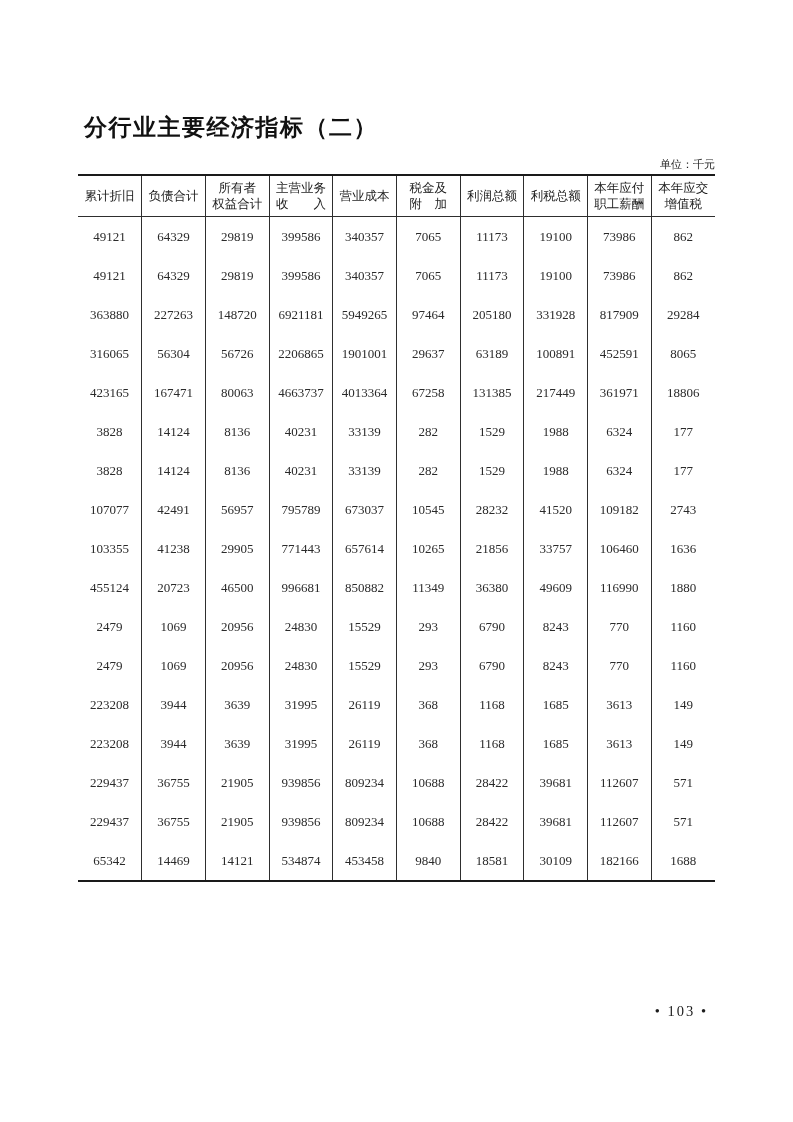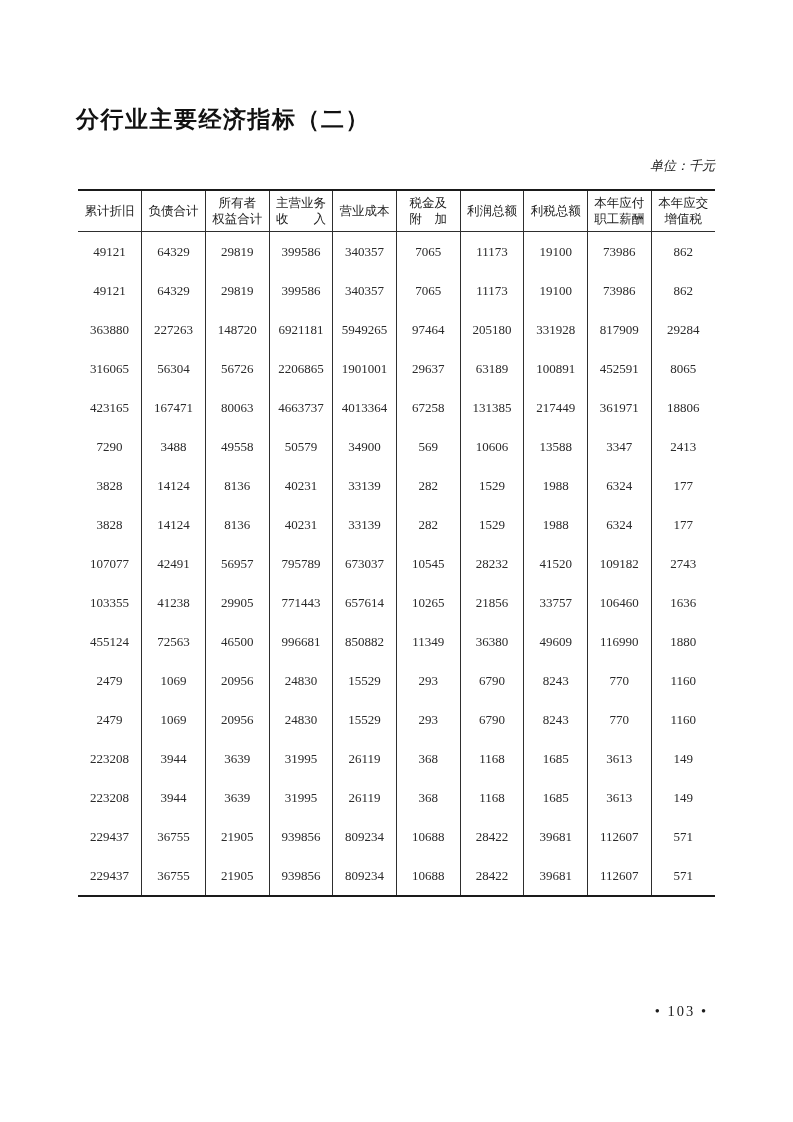--- a/index.html
+++ b/index.html
@@ -13,40 +13,39 @@
     height: 1122px;
     background: #ffffff;
     font-family: "Liberation Serif", "DejaVu Serif", serif;
     color: #1c1c1c;
     overflow: hidden;
   }
   .title {
     position: absolute;
     top: 104px;
     left: 76px;
-    margin: 0;
+    margin: 8px;
     font-size: 23px;
     font-weight: bold;
     letter-spacing: 1.5px;
     color: #111111;
     font-family: "Liberation Serif", "DejaVu Serif", serif;
   }
   .unit {
     position: absolute;
     top: 157px;
     left: 78px;
     width: 637px;
     text-align: right;
-    font-size: 13px;
+    font-size: 11px;
     color: #1c1c1c;
-    font-style: italic;
   }
   table.stat-table {
     position: absolute;
-    top: 189px;
+    top: 174px;
     left: 78px;
     width: 637px;
     border-collapse: collapse;
     table-layout: fixed;
     border-top: 2.5px solid #1a1a1a;
     border-bottom: 2.5px solid #1a1a1a;
   }
   table.stat-table th,
   table.stat-table td {
     border-left: 1px solid #2e2e2e;
@@ -159,32 +158,20 @@
           <td>80063</td>
           <td>4663737</td>
           <td>4013364</td>
           <td>67258</td>
           <td>131385</td>
           <td>217449</td>
           <td>361971</td>
           <td>18806</td>
         </tr>
         <tr>
-          <td>7290</td>
-          <td>3488</td>
-          <td>49558</td>
-          <td>50579</td>
-          <td>34900</td>
-          <td>569</td>
-          <td>10606</td>
-          <td>13588</td>
-          <td>3347</td>
-          <td>2413</td>
-        </tr>
-        <tr>
           <td>3828</td>
           <td>14124</td>
           <td>8136</td>
           <td>40231</td>
           <td>33139</td>
           <td>282</td>
           <td>1529</td>
           <td>1988</td>
           <td>6324</td>
           <td>177</td>
@@ -220,21 +207,21 @@
           <td>771443</td>
           <td>657614</td>
           <td>10265</td>
           <td>21856</td>
           <td>33757</td>
           <td>106460</td>
           <td>1636</td>
         </tr>
         <tr>
           <td>455124</td>
-          <td>72563</td>
+          <td>20723</td>
           <td>46500</td>
           <td>996681</td>
           <td>850882</td>
           <td>11349</td>
           <td>36380</td>
           <td>49609</td>
           <td>116990</td>
           <td>1880</td>
         </tr>
         <tr>
@@ -302,17 +289,29 @@
           <td>36755</td>
           <td>21905</td>
           <td>939856</td>
           <td>809234</td>
           <td>10688</td>
           <td>28422</td>
           <td>39681</td>
           <td>112607</td>
           <td>571</td>
         </tr>
+        <tr>
+          <td>65342</td>
+          <td>14469</td>
+          <td>14121</td>
+          <td>534874</td>
+          <td>453458</td>
+          <td>9840</td>
+          <td>18581</td>
+          <td>30109</td>
+          <td>182166</td>
+          <td>1688</td>
+        </tr>
       </tbody>
   </table>
 
   <div class="page-number">• 103 •</div>
 </div>
 
 </body></html>

